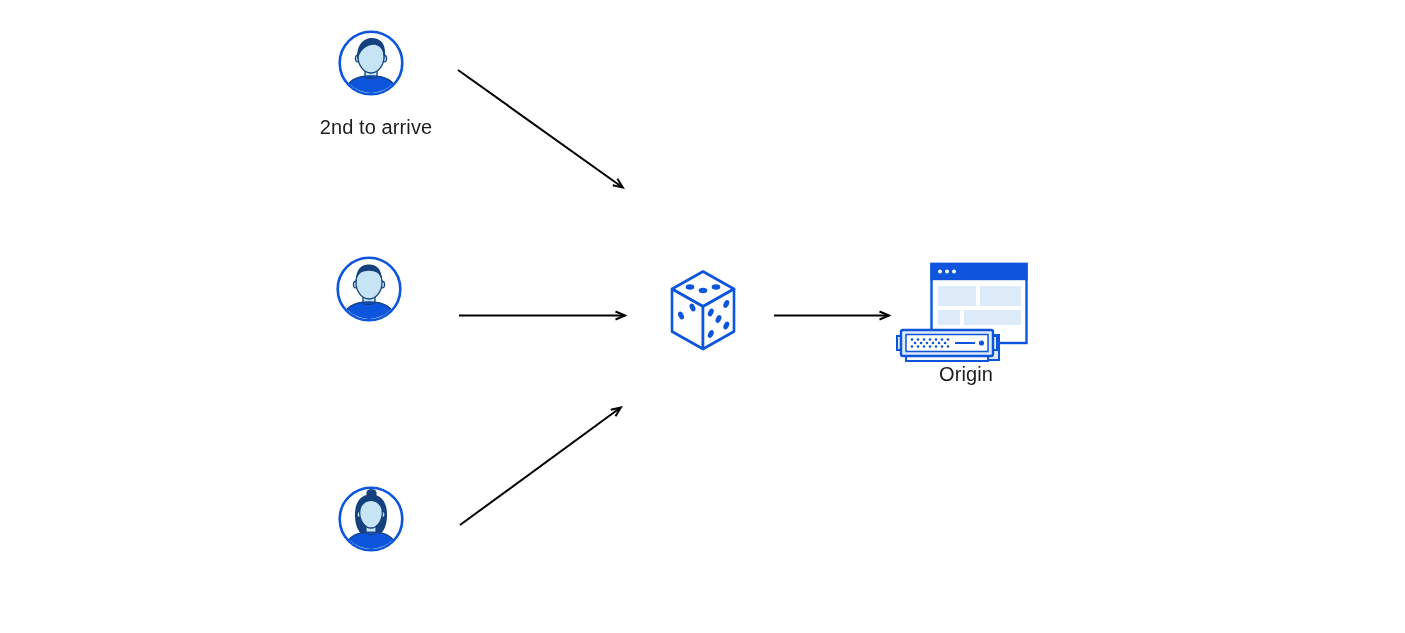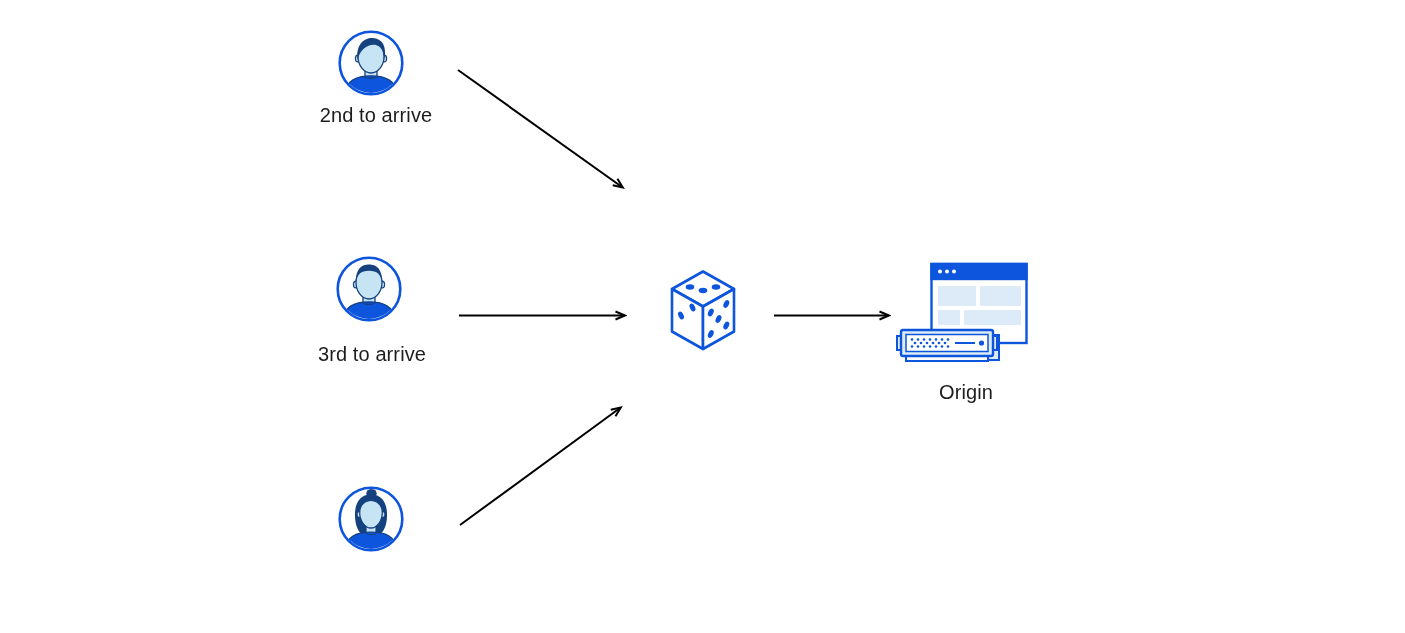--- a/index.html
+++ b/index.html
@@ -80,42 +80,41 @@
         <rect x="27" y="34" width="12" height="16" class="fFace sN" stroke-width="1.3"></rect>
         <path d="M6,66 C8,50.5 18,45.8 33,45.8 C48,45.8 58,50.5 60,66 Z" class="fP sN" stroke-width="1.3"></path>
         <path d="M25.5,46.4 C29,50 37,50 40.5,46.4 C37,48 29,48 25.5,46.4 Z" class="fN"></path>
         <ellipse cx="19.8" cy="28.5" rx="2.4" ry="3.4" class="fFace sN" stroke-width="1.2"></ellipse>
         <ellipse cx="46.2" cy="28.5" rx="2.4" ry="3.4" class="fFace sN" stroke-width="1.2"></ellipse>
         <path d="M33,11.5 C40.5,11.5 46,17.5 46,26.5 C46,35.5 40,43 33,43 C26,43 20,35.5 20,26.5 C20,17.5 25.5,11.5 33,11.5 Z" class="fFace sN" stroke-width="1.3"></path>
         <path d="M19.6,30 C17.6,13.5 27,7.6 34.5,8 C44.5,8.6 48.6,15.5 46.6,30 C45.8,21.5 43.5,16.8 38.5,15.2 C34.5,14 29.5,15.5 26,18.5 C22.8,21.2 20.6,25 19.6,30 Z" class="fN"></path>
       </g>
     </svg>
   </div>
-  <div class="node-label" style="left:291px;top:103px;">2nd to arrive</div>
+  <div class="node-label" style="left:291px;top:115px;">2nd to arrive</div>
 
   <div class="abs" style="left:336px;top:256px;">
     <svg width="66" height="66" viewBox="0 0 66 66">
       <defs>
           <clipPath id="clip3">
             <circle cx="33" cy="33" r="29.9"></circle>
           </clipPath>
         </defs>
       <circle cx="33" cy="33" r="31.3" class="fW sP" stroke-width="2.6"></circle>
       <g clip-path="url(#clip3)">
         <rect x="27" y="34" width="12" height="16" class="fFace sN" stroke-width="1.3"></rect>
         <path d="M6,66 C8,50.5 18,45.8 33,45.8 C48,45.8 58,50.5 60,66 Z" class="fP sN" stroke-width="1.3"></path>
         <path d="M25.5,46.4 C29,50 37,50 40.5,46.4 C37,48 29,48 25.5,46.4 Z" class="fN"></path>
         <ellipse cx="19.8" cy="28.5" rx="2.4" ry="3.4" class="fFace sN" stroke-width="1.2"></ellipse>
         <ellipse cx="46.2" cy="28.5" rx="2.4" ry="3.4" class="fFace sN" stroke-width="1.2"></ellipse>
         <path d="M33,11.5 C40.5,11.5 46,17.5 46,26.5 C46,35.5 40,43 33,43 C26,43 20,35.5 20,26.5 C20,17.5 25.5,11.5 33,11.5 Z" class="fFace sN" stroke-width="1.3"></path>
         <path d="M19.8,26.5 C19.8,12 26,8.4 33,8.4 C40,8.4 46.2,12 46.2,26.5 C45,18.5 41,14.8 33,14.8 C25,14.8 21,18.5 19.8,26.5 Z" class="fN"></path>
       </g>
     </svg>
   </div>
-  <div class="node-label" style="left:287px;top:342px;">3rd to arrive</div>
 
   <div class="abs" style="left:338px;top:486px;">
     <svg width="66" height="66" viewBox="0 0 66 66">
       <defs>
           <clipPath id="clip1">
             <circle cx="33" cy="33" r="29.9"></circle>
           </clipPath>
         </defs>
       <circle cx="33" cy="33" r="31.3" class="fW sP" stroke-width="2.6"></circle>
       <g clip-path="url(#clip1)">
@@ -200,15 +199,15 @@
             <circle cx="35" cy="84.5" r="1.3"></circle>
             <circle cx="41" cy="84.5" r="1.3"></circle>
             <circle cx="47" cy="84.5" r="1.3"></circle>
             <circle cx="53" cy="84.5" r="1.3"></circle>
         </g>
         <line x1="60" y1="81" x2="80" y2="81" class="sP" stroke-width="2"></line>
         <circle cx="86.5" cy="81" r="2.6" class="fP"></circle>
       </g>
     </svg>
   </div>
-  <div class="node-label" style="left:881px;top:380px;">Origin</div>
+  <div class="node-label" style="left:881px;top:362px;">Origin</div>
 
 </div>
 
 </body></html>

